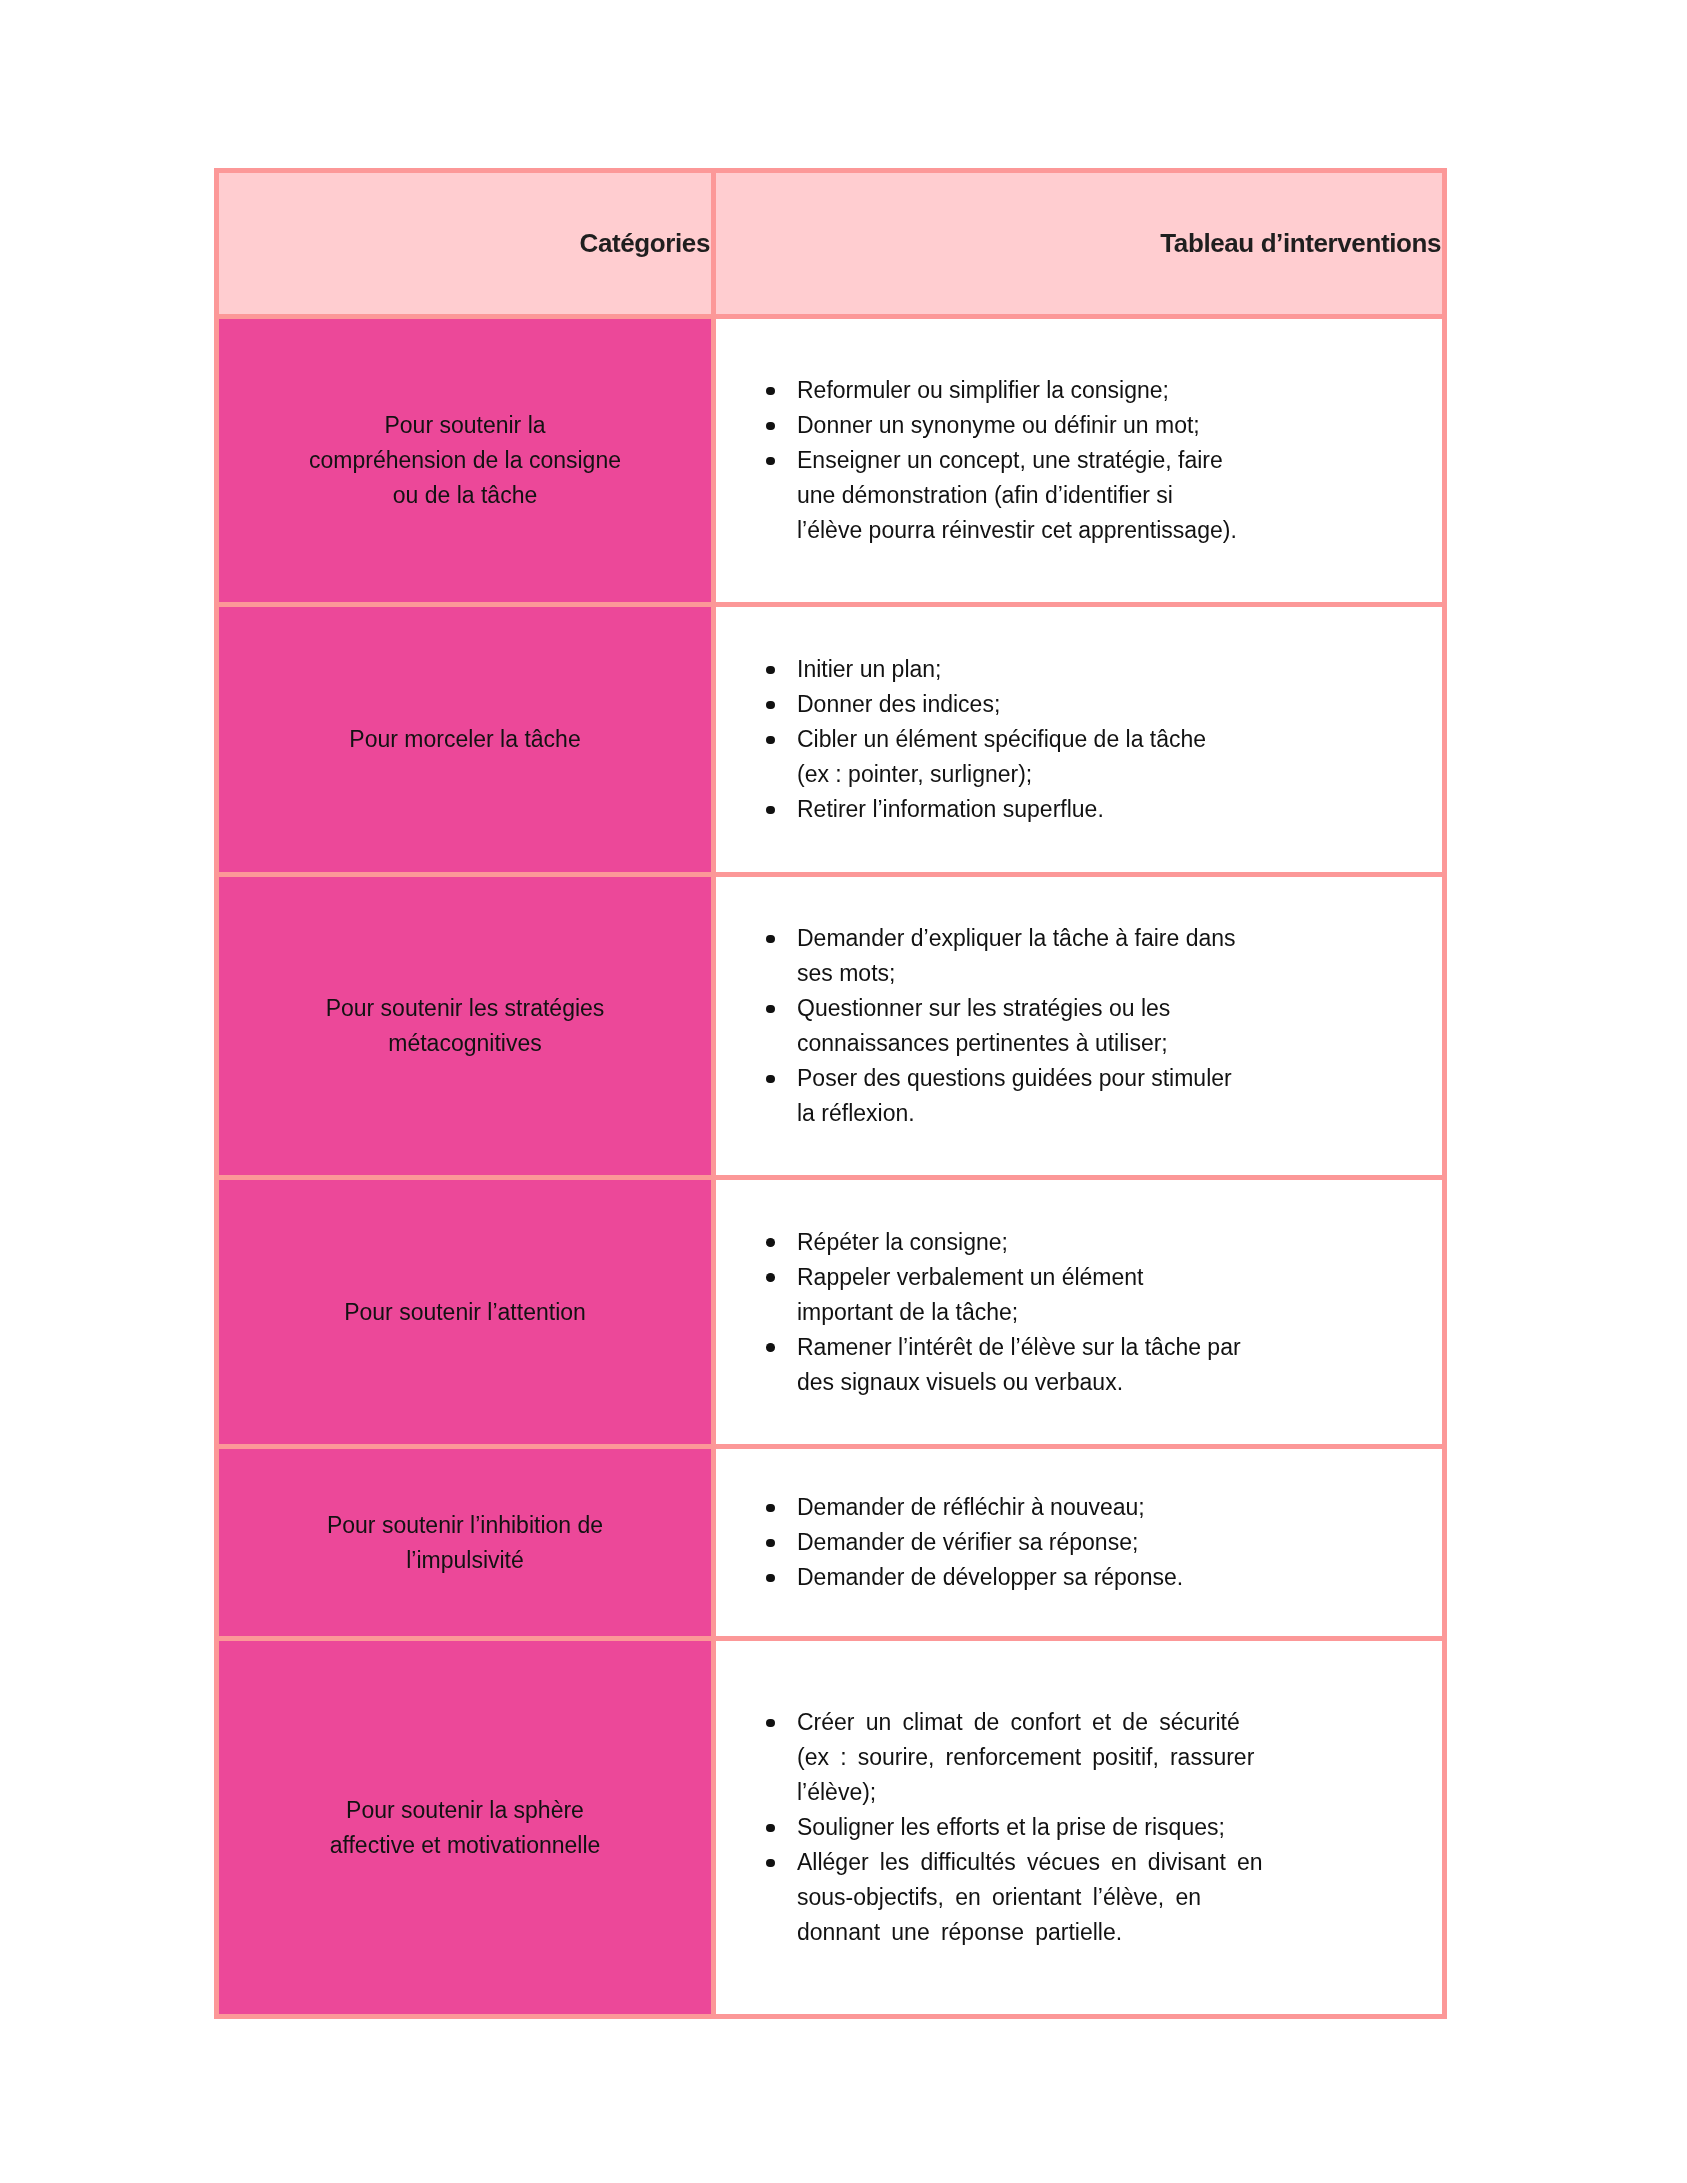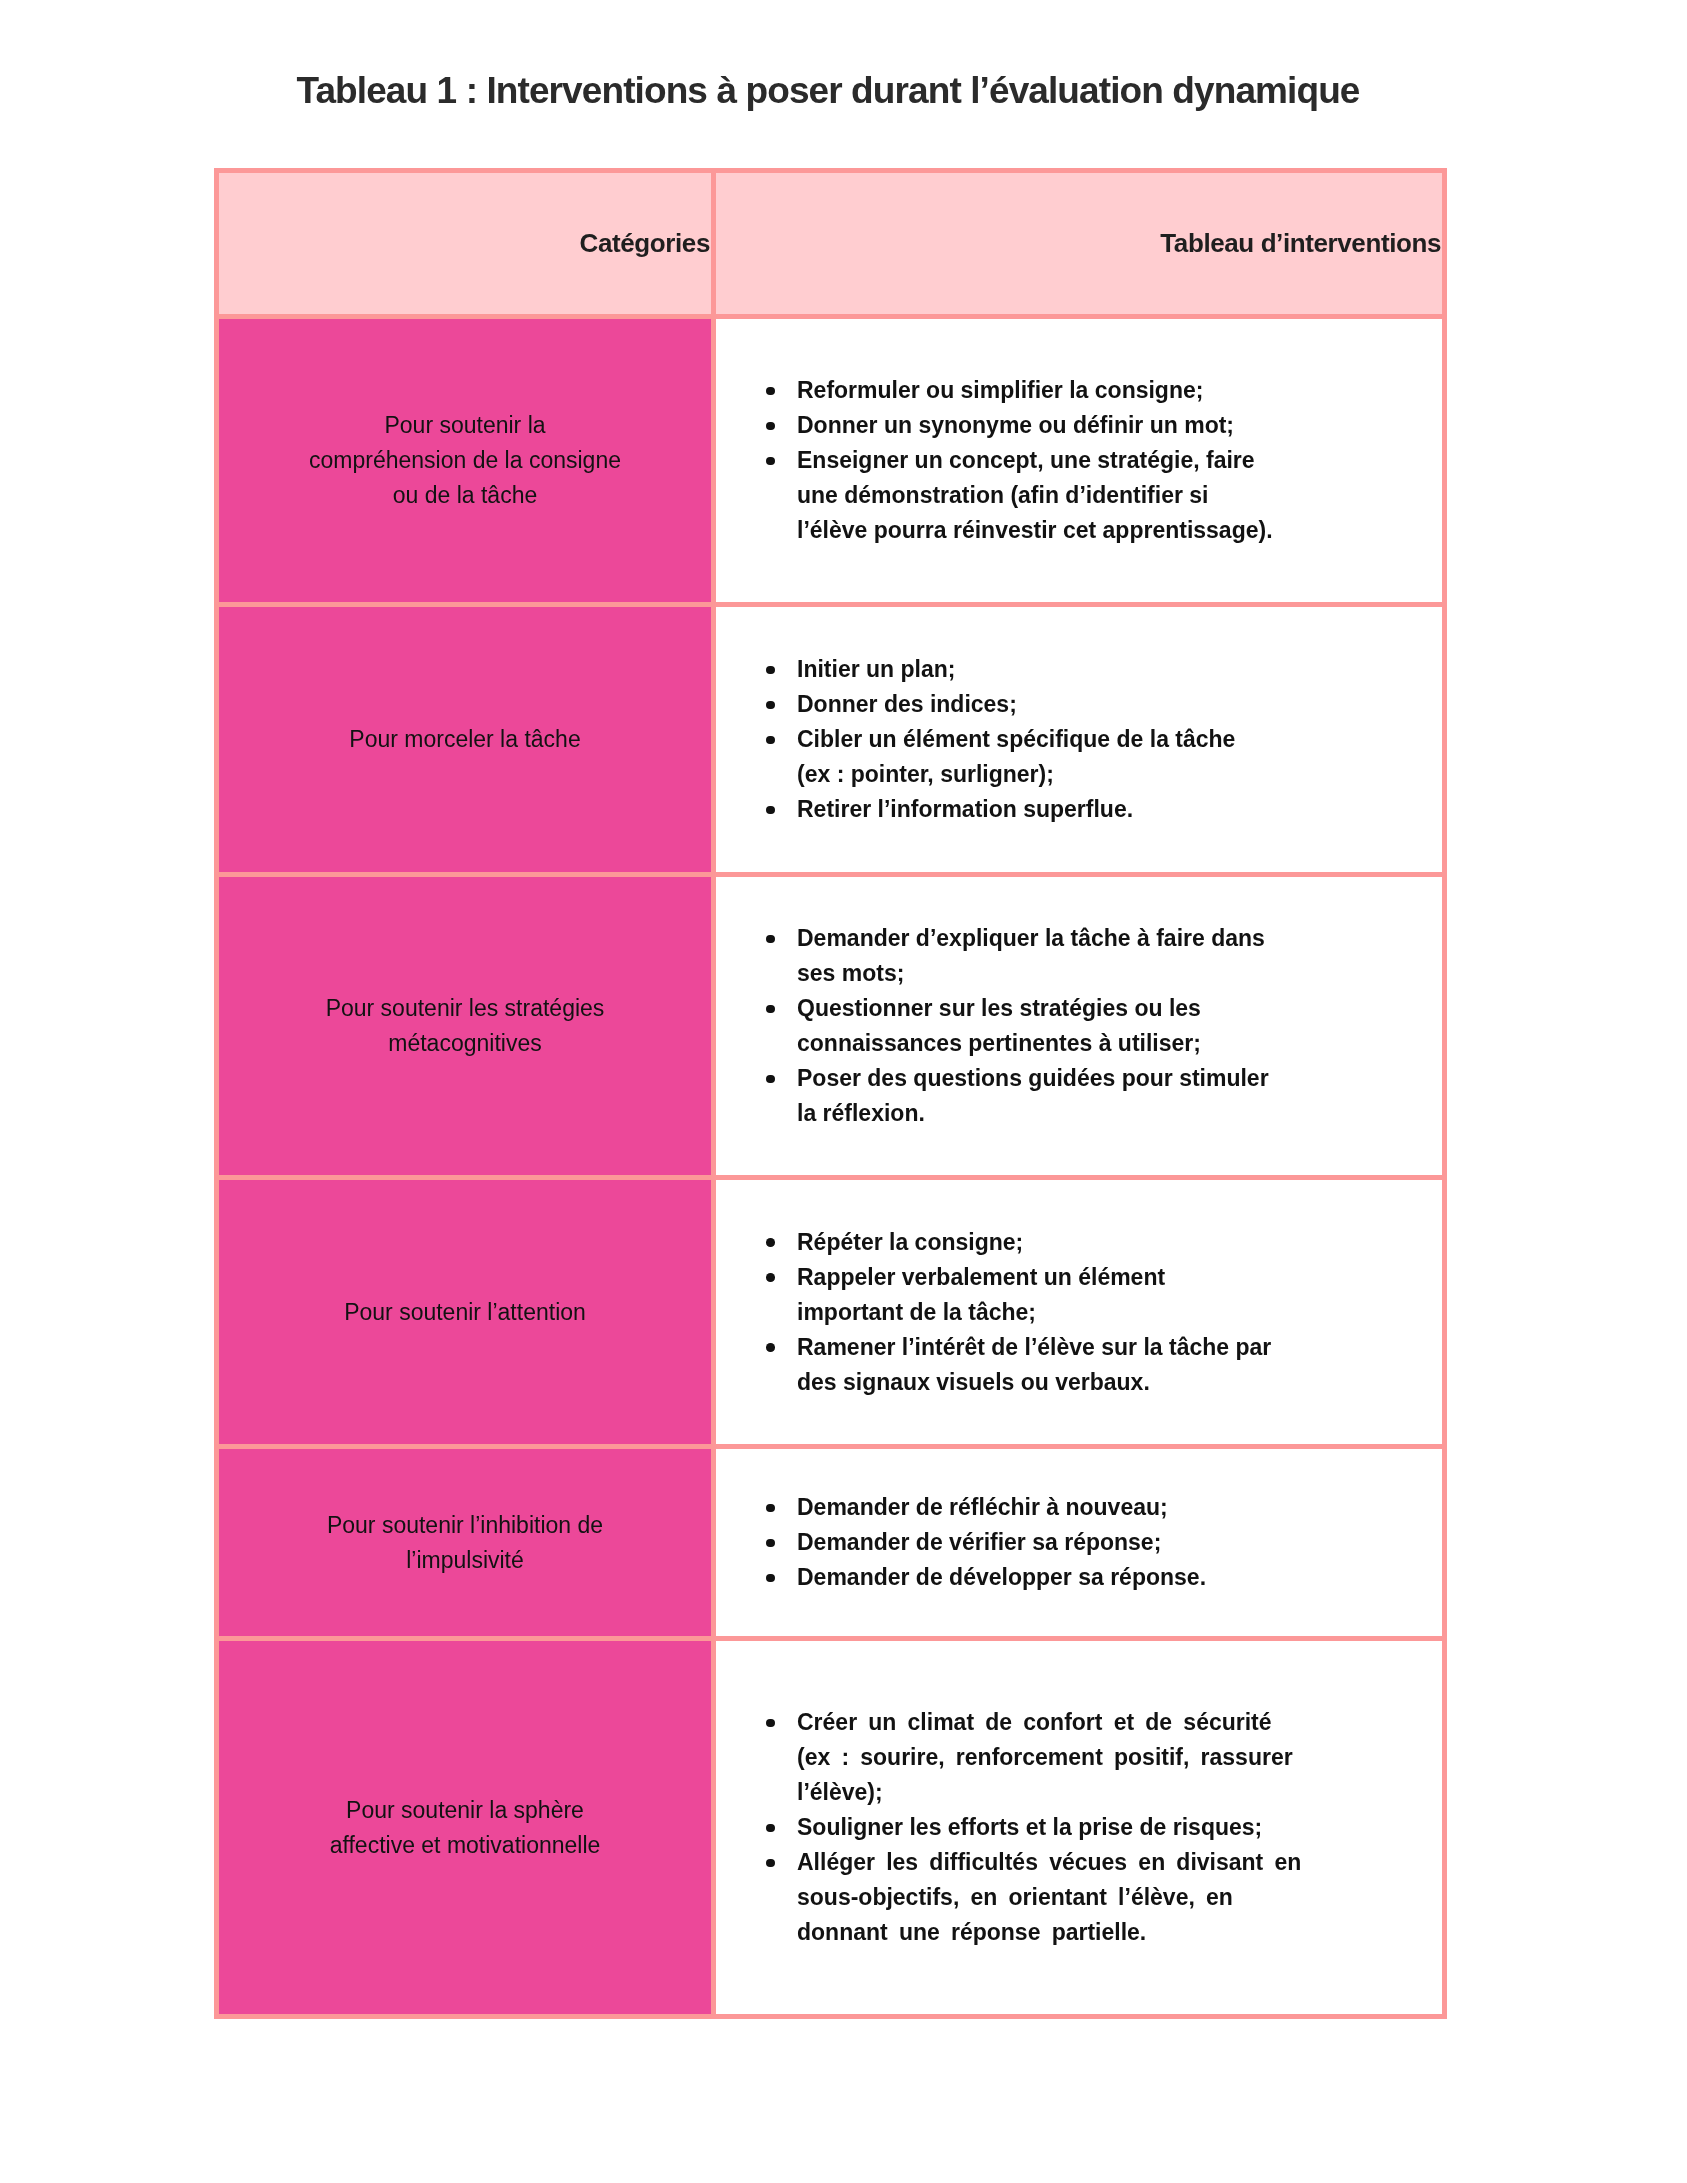--- a/index.html
+++ b/index.html
@@ -76,21 +76,20 @@
   }
   td.ex {
     background: #ffffff;
     vertical-align: middle;
     padding: 0;
   }
   td.ex ul {
     list-style: none;
     margin: 0;
     padding: 10.5px 23.6px 10.5px 50px;
-    font-weight: bold;
   }
   td.ex li {
     position: relative;
     padding-left: 31px;
     max-width: 620px;
     font-size: 23px;
     line-height: 35px;
     white-space: pre-line;
     color: #121212;
   }
@@ -108,21 +107,20 @@
   tr.r6 li:nth-child(1),
   tr.r6 li:nth-child(3) {
     word-spacing: 4.8px;
   }
 </style>
 </head>
 <body>
 
 <div class="page">
 
-  <h1 class="title">Tableau 1 : Interventions  à poser durant l’évaluation dynamique</h1>
 
   <table class="main">
     <colgroup>
       <col class="c1">
       <col class="c2">
     </colgroup>
     <thead>
       <tr class="hdr">
         <th>Catégories</th>
         <th>Tableau d’interventions</th>

